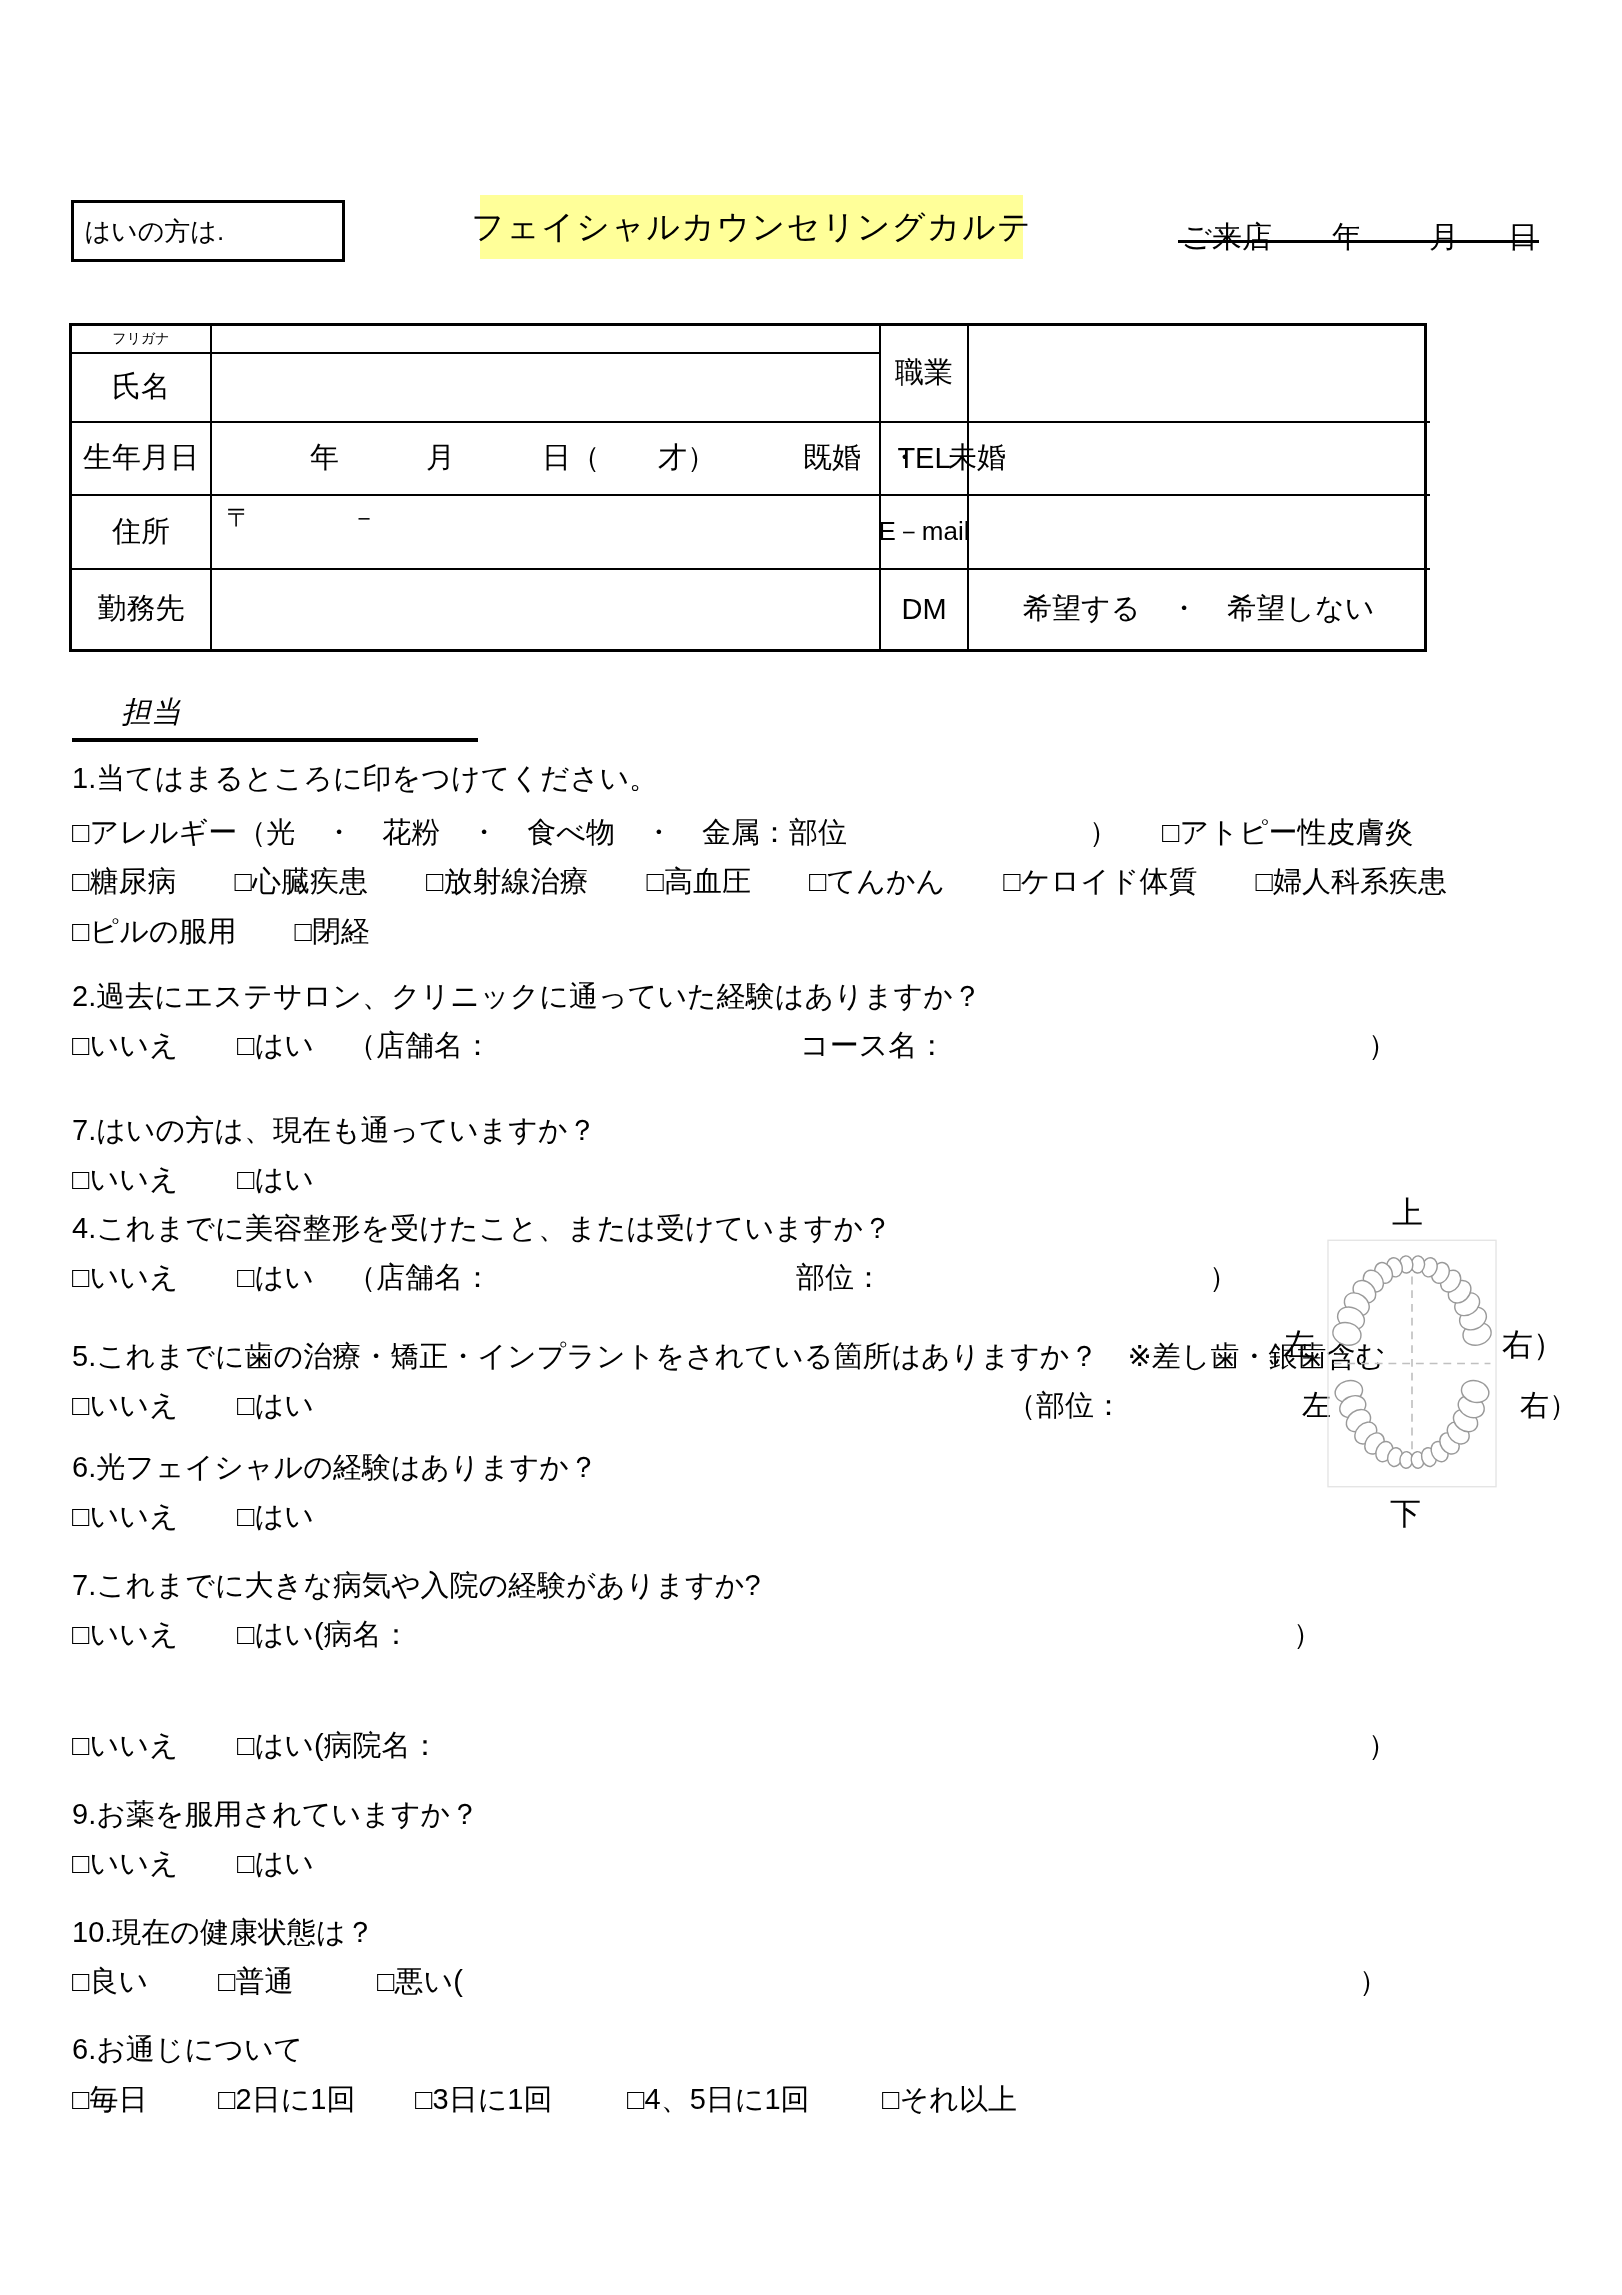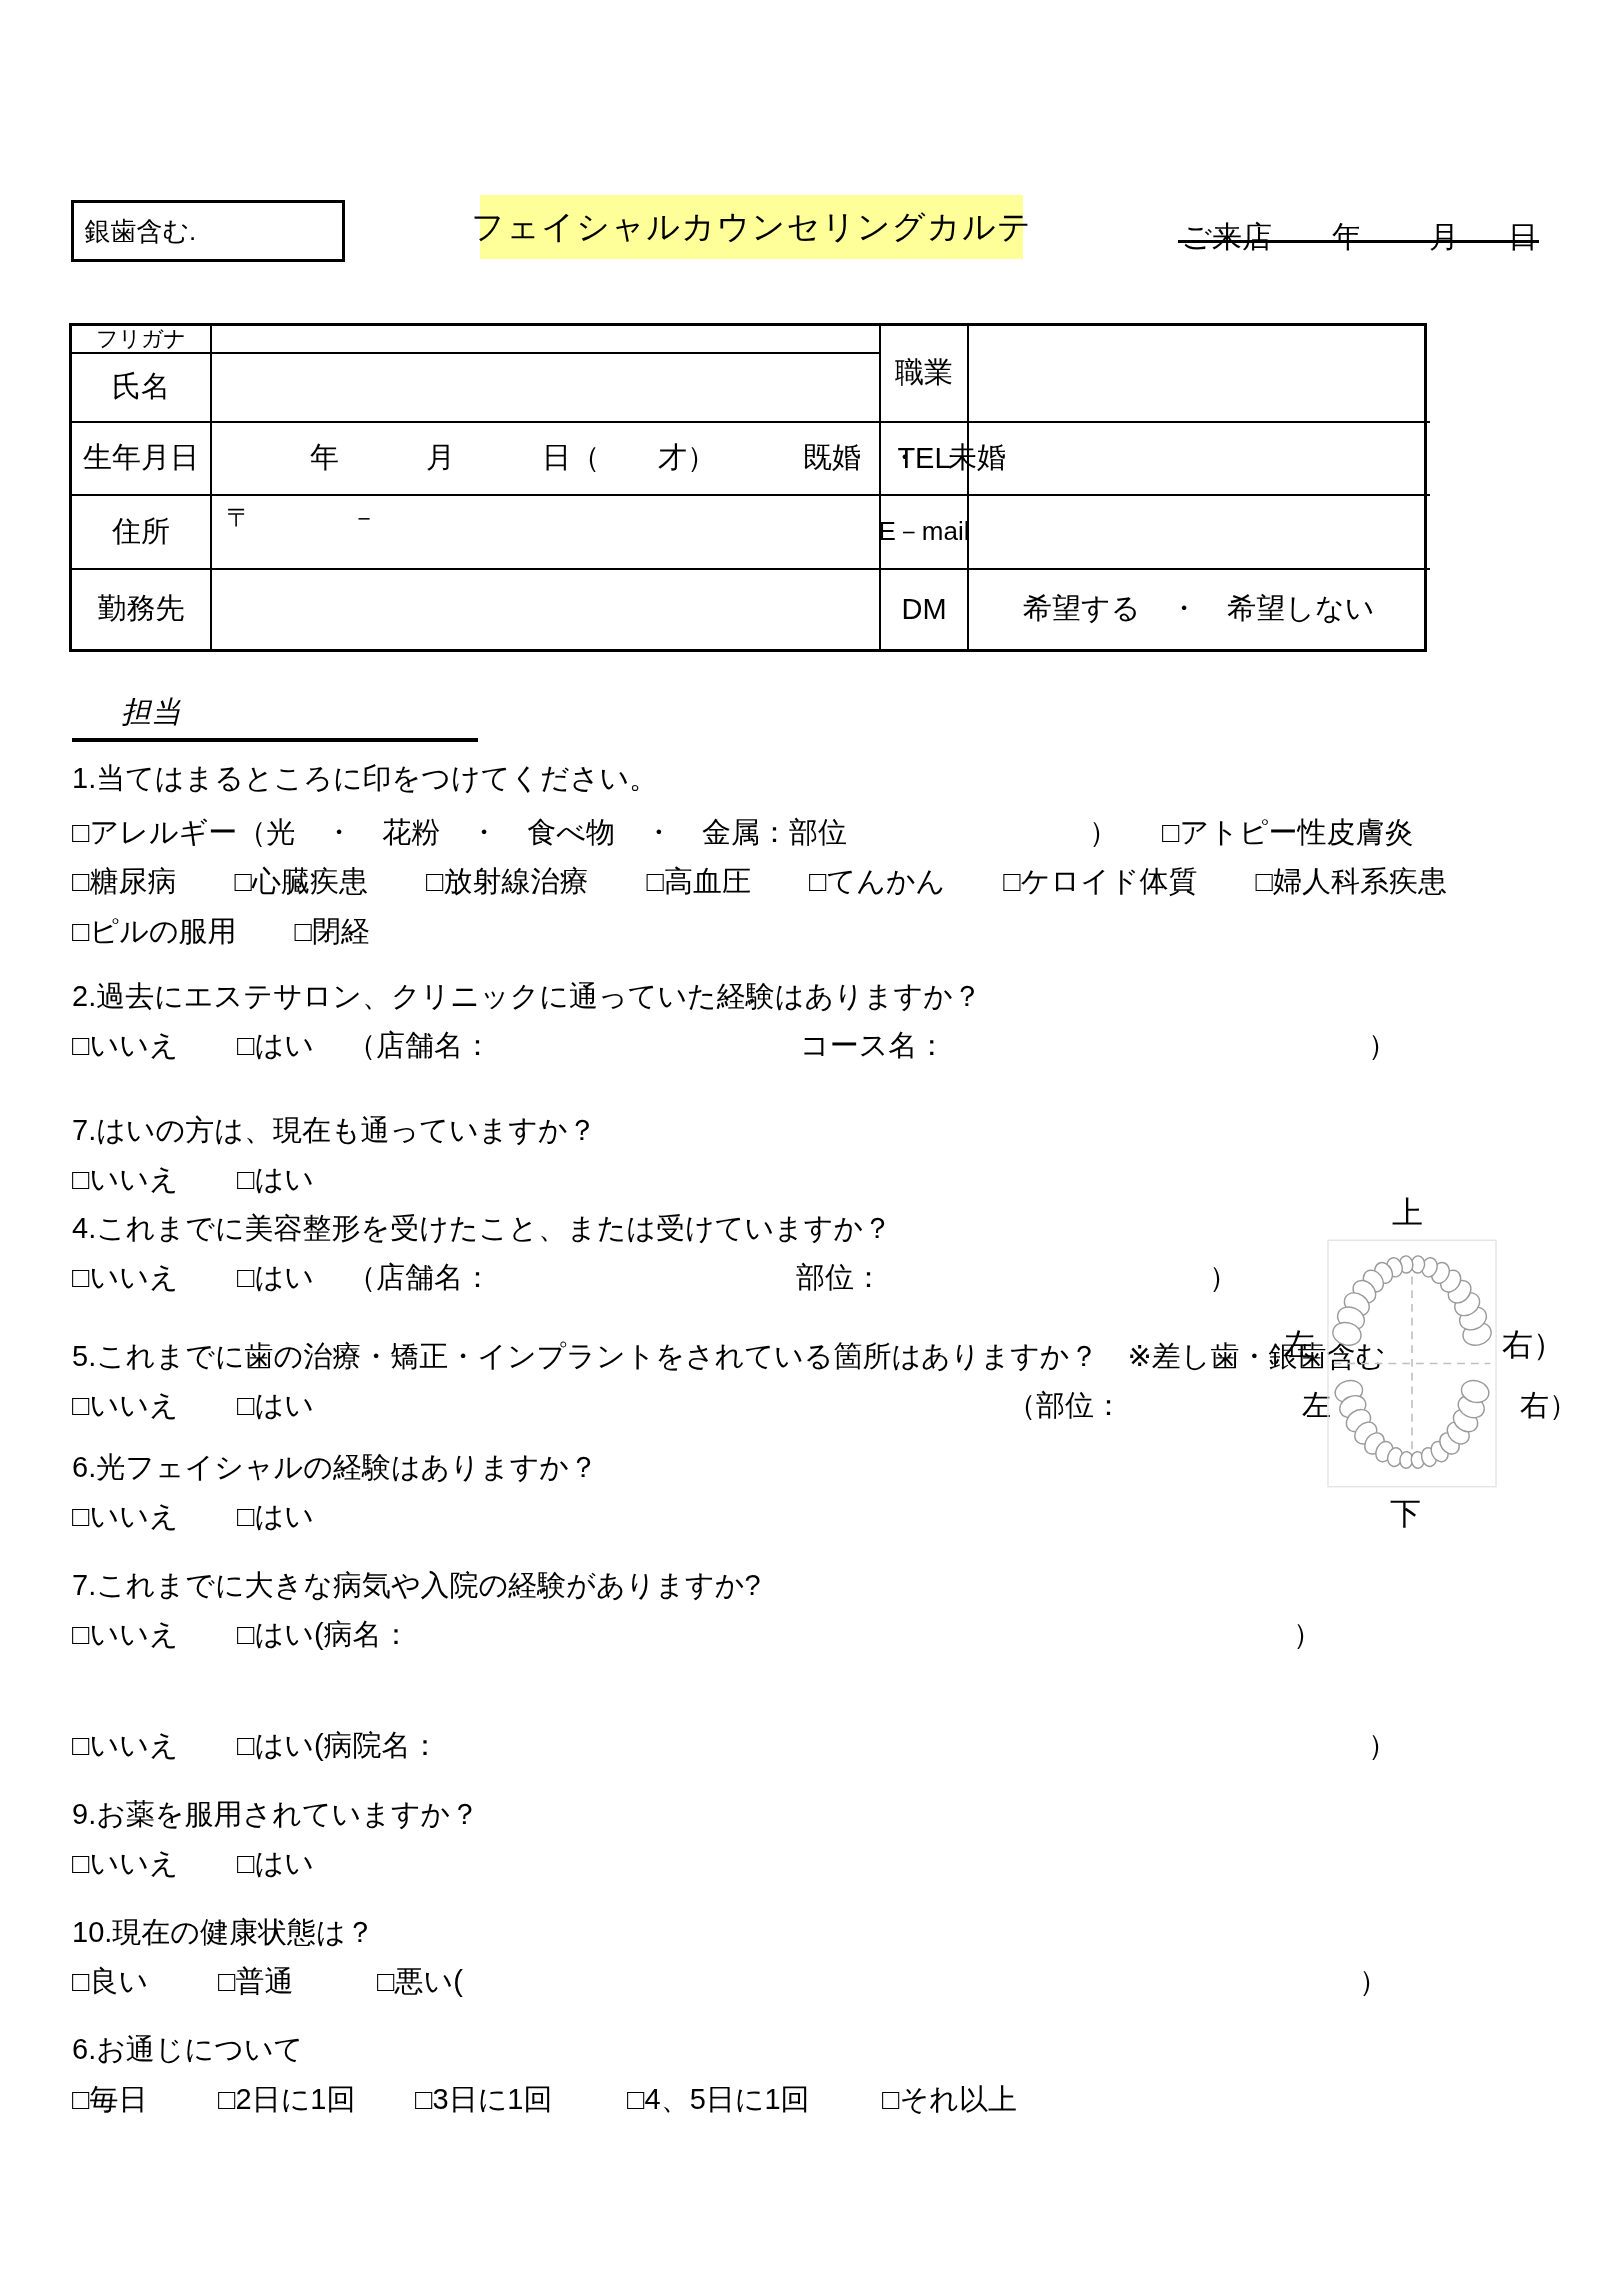--- a/index.html
+++ b/index.html
@@ -27,21 +27,21 @@
   .profile{
     position:absolute;left:69px;top:323px;width:1358px;
     display:grid;grid-template-columns:140px 669px 88px 461px;
     grid-template-rows:27.5px 69px 73px 74px 79px;
     border:3.9px solid #000;box-sizing:border-box;background:#fff;
   }
   .cell{border-right:2.6px solid #000;border-bottom:2.6px solid #000;box-sizing:border-box;position:relative;}
   .cell.nr{border-right:none;}
   .cell.nb{border-bottom:none;}
   .lbl{display:flex;align-items:center;justify-content:center;font-size:29px;white-space:nowrap;}
-  .lbl.small{font-size:22px;}
+  .lbl.small{font-size:14px;}
   .lbl.mid{font-size:26px;}
   .val{font-size:29px;white-space:nowrap;}
   .val.center-v{display:flex;align-items:center;}
   
   .staff-line{
     position:absolute;left:72px;top:691px;width:406px;height:47px;
     border-bottom:4.6px solid #000;font-size:30px;font-style:italic;
   }
   .staff-line span{position:absolute;left:49px;top:1.3px;}
   
@@ -56,21 +56,21 @@
   .t-bottom{left:1390px;top:1493px;}
   .t-left{left:1284px;top:1324px;}
   .t-right{left:1502px;top:1324px;}
 </style>
 </head>
 <body>
 
 <div class="page">
 
   <div class="member-box">
-    <span>銀歯含む.</span>
+    <span>はいの方は.</span>
   </div>
   <div class="title-bar" style="background: rgb(255, 255, 153);">フェイシャルカウンセリングカルテ</div>
   <div class="visit-line">
     <span style="left:3.3px">ご来店</span>
     <span style="left:154px">年</span>
     <span style="left:251px">月</span>
     <span style="left:330px">日</span>
   </div>
 
   <div class="profile">

